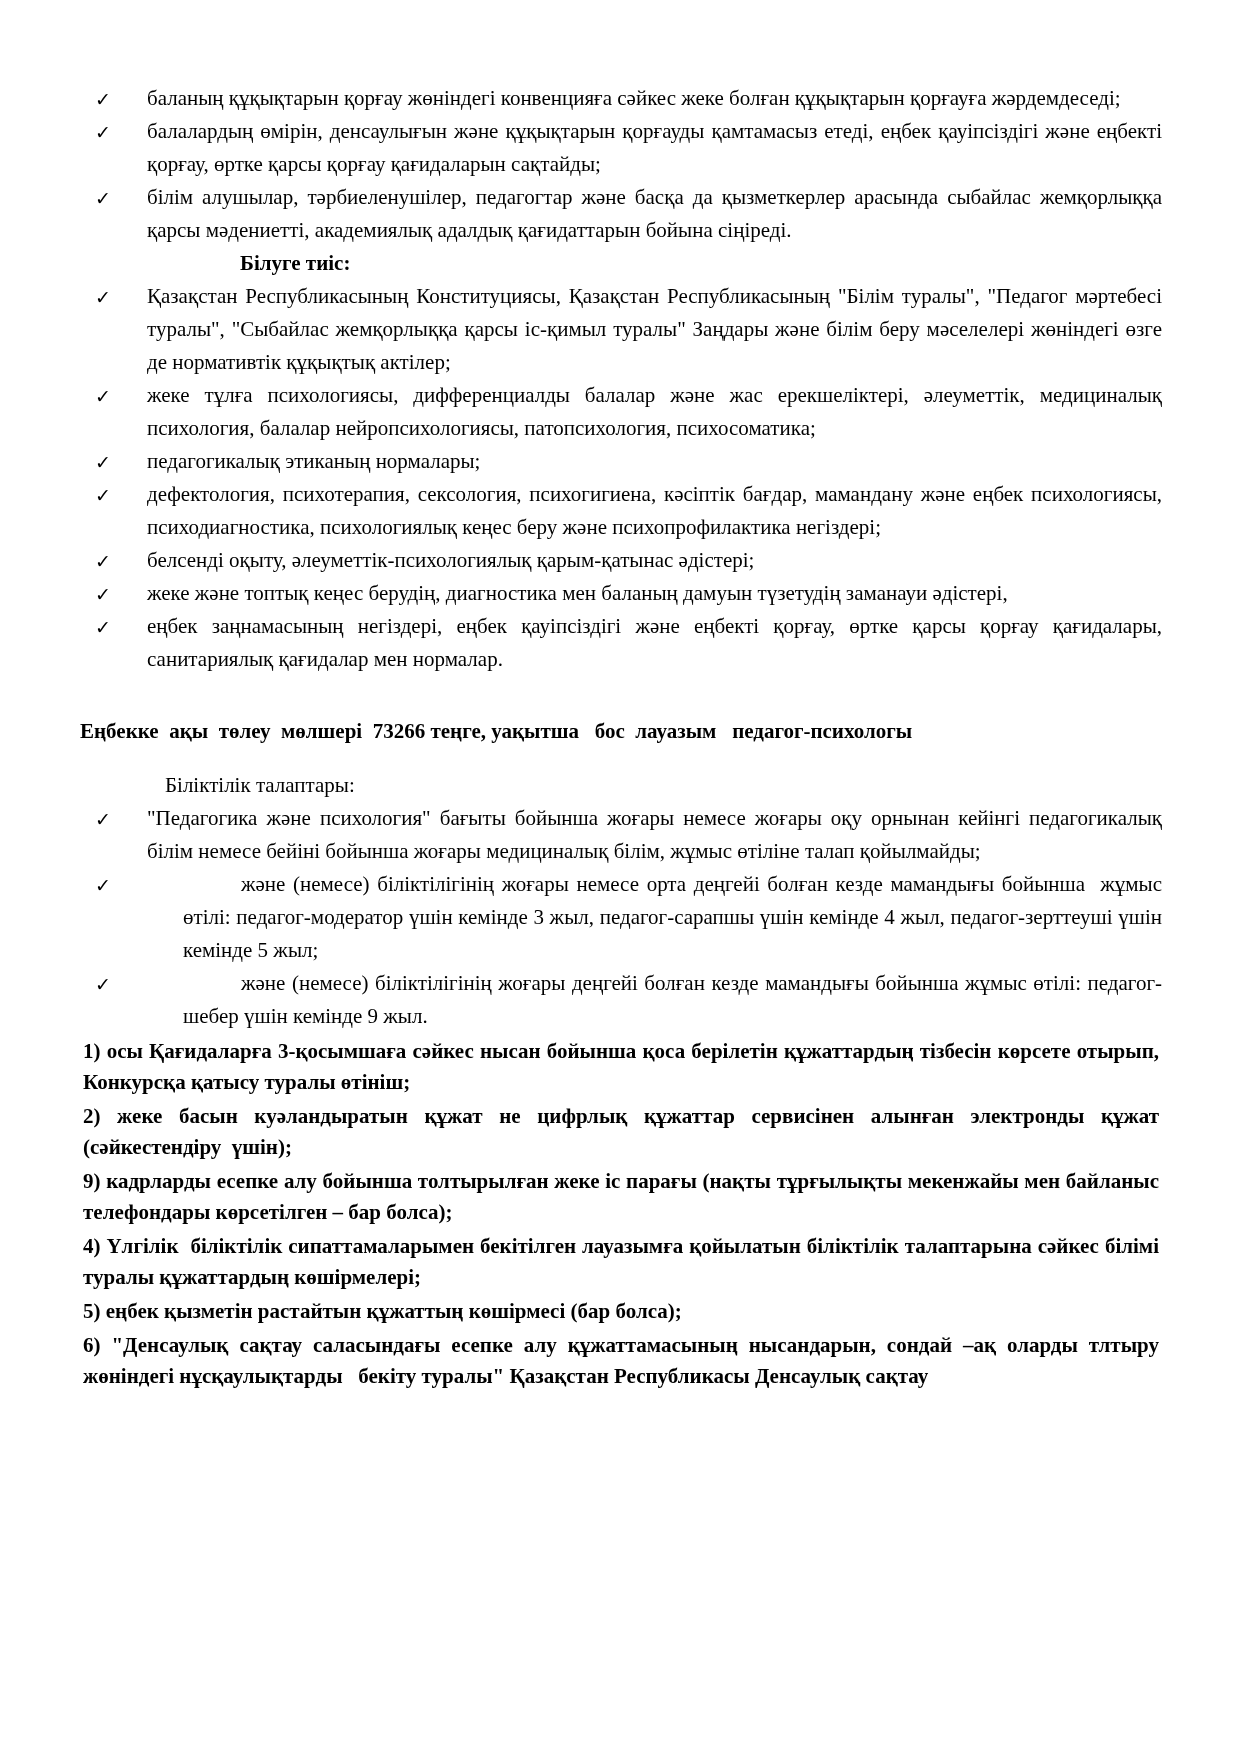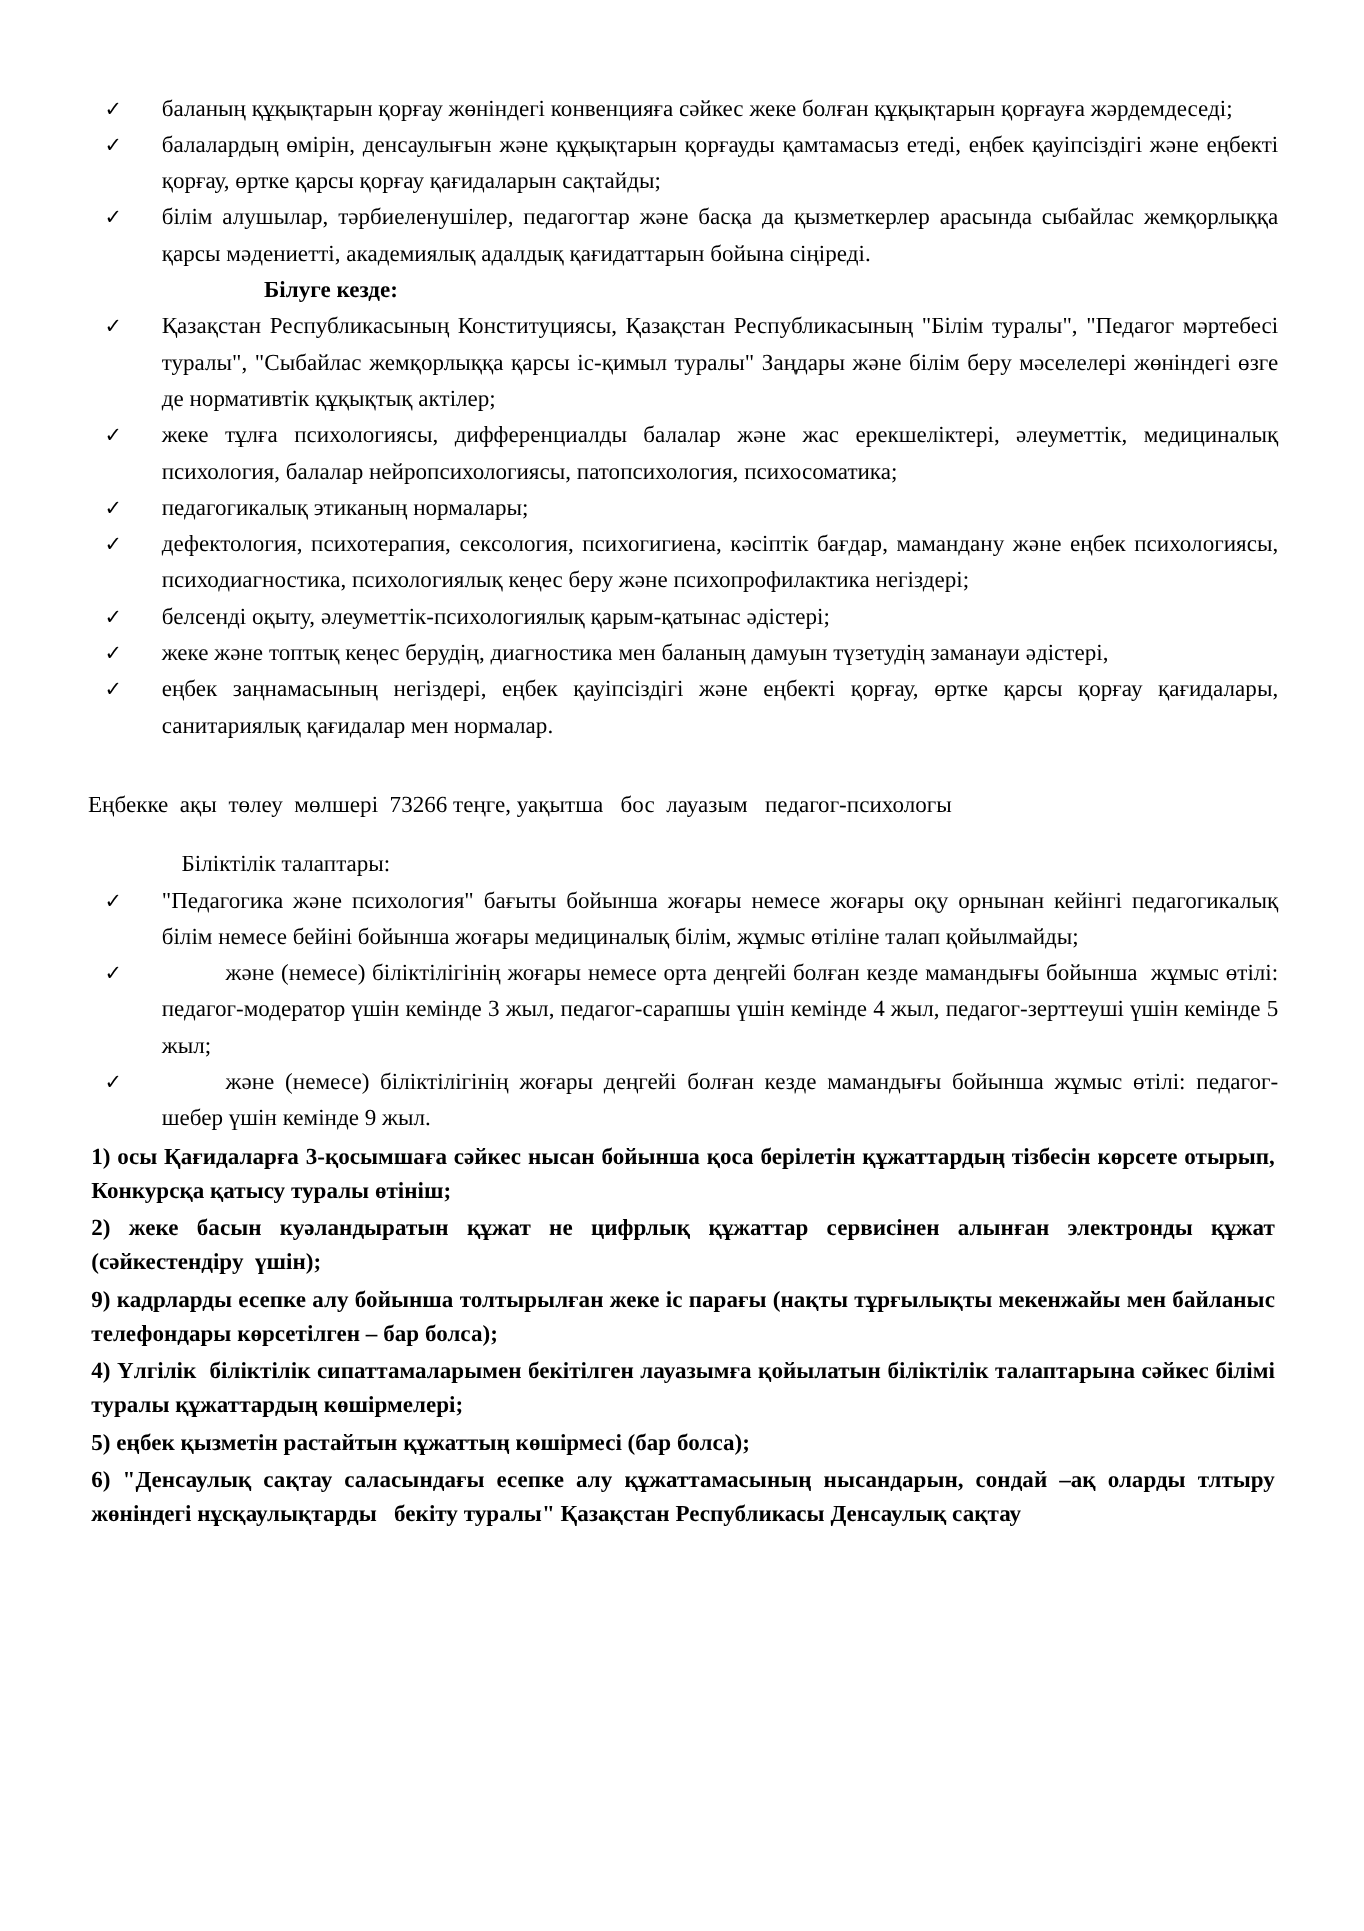--- a/index.html
+++ b/index.html
@@ -17,23 +17,23 @@
     line-height:33px;
   }
   ul.checklist{list-style:none;margin:0;padding:0;}
   li.ci{position:relative;padding-left:67px;}
   li.ci .t{display:block;text-align:justify;}
   li.ci .chk{
     position:absolute;left:15px;top:1px;
     font-size:19px;
     font-family:"DejaVu Sans",sans-serif;
   }
-  li.lead .t{text-indent:58px;}
+  li.lead .t{text-indent:58px;margin-left:36px;}
   .h-know{font-weight:bold;margin:0 0 0 160px;}
-  .salary{font-weight:normal;margin:39px 0 0 0;white-space:pre-wrap;}
+  .salary{font-weight:bold;margin:39px 0 0 0;white-space:pre-wrap;}
   .h-qual{font-weight:normal;margin:21px 0 0 85px;}
   .qual-list{margin-top:30px;}
   .h-docs{font-weight:bold;margin:38px 0 0 0;line-height:31px;white-space:pre-wrap;}
   .doc-p{margin:3px;text-align:justify;line-height:31px;font-weight:bold;}
 </style>
 </head>
 <body>
 
 <div class="page">
 
@@ -45,21 +45,21 @@
     <li class="ci">
       <span class="chk">✓</span>
       <span class="t">балалардың өмірін, денсаулығын және құқықтарын қорғауды қамтамасыз етеді, еңбек қауіпсіздігі және еңбекті қорғау, өртке қарсы қорғау қағидаларын сақтайды;</span>
     </li>
     <li class="ci">
       <span class="chk">✓</span>
       <span class="t">білім алушылар, тәрбиеленушілер, педагогтар және басқа да қызметкерлер арасында сыбайлас жемқорлыққа қарсы мәдениетті, академиялық адалдық қағидаттарын бойына сіңіреді.</span>
     </li>
   </ul>
 
-  <p class="h-know">Білуге кезде:</p>
+  <p class="h-know">Білуге тиіс:</p>
 
   <ul class="checklist">
     <li class="ci">
       <span class="chk">✓</span>
       <span class="t">Қазақстан Республикасының Конституциясы, Қазақстан Республикасының "Білім туралы", "Педагог мәртебесі туралы", "Сыбайлас жемқорлыққа қарсы іс-қимыл туралы" Заңдары және білім беру мәселелері жөніндегі өзге де нормативтік құқықтық актілер;</span>
     </li>
     <li class="ci">
       <span class="chk">✓</span>
       <span class="t">жеке тұлға психологиясы, дифференциалды балалар және жас ерекшеліктері, әлеуметтік, медициналық психология, балалар нейропсихологиясы, патопсихология, психосоматика;</span>
     </li>

